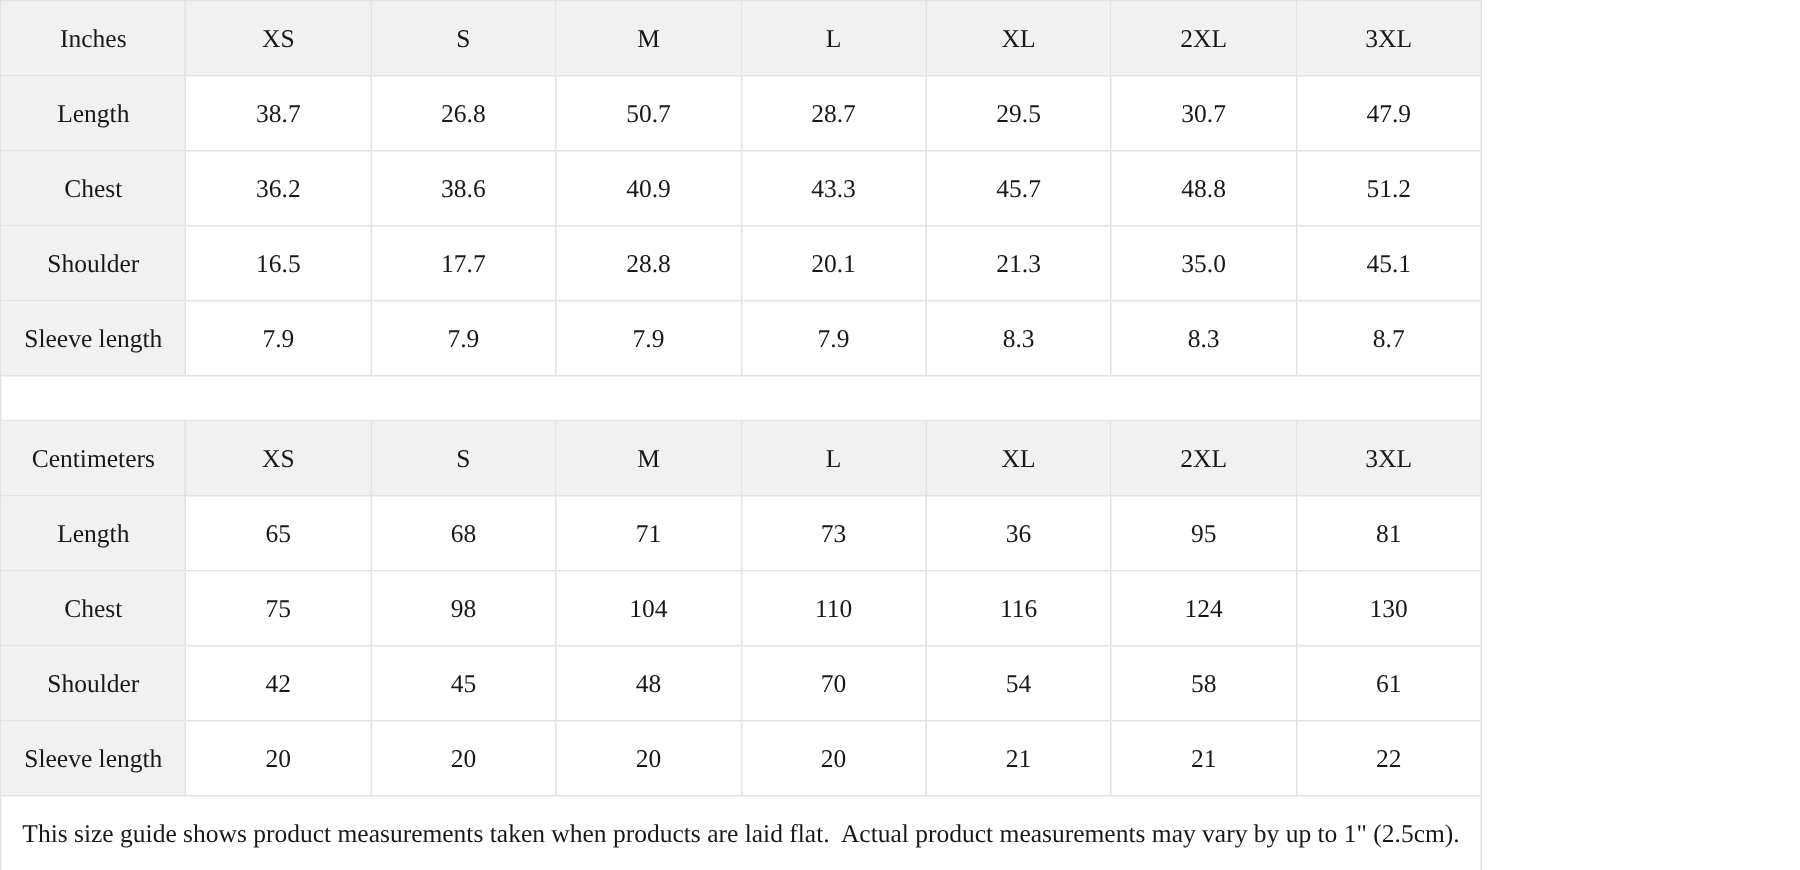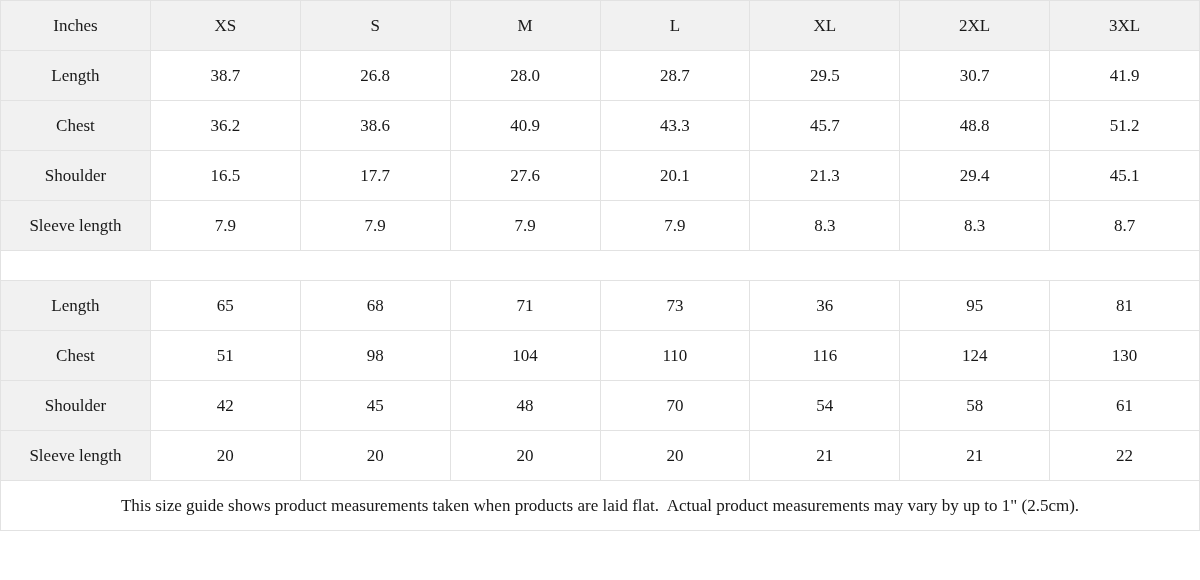--- a/index.html
+++ b/index.html
@@ -11,21 +11,21 @@
   html,body{margin:0;padding:0;}
   body{
     width:1200px;height:580px;
     background:var(--cell-bg);
     font-family:"Liberation Serif", serif;
     font-size:17px;
     color:var(--text);
   }
   table.size-guide{
     border-collapse:collapse;
-    width:1200px;
+    width:988px;
     table-layout:fixed;
   }
   .size-guide th,.size-guide td{
     border:1px solid var(--border);
     font-weight:normal;
     text-align:center;
     vertical-align:middle;
     padding:0;
     overflow:hidden;
   }
@@ -54,72 +54,82 @@
         <th class="head-cell">M</th>
         <th class="head-cell">L</th>
         <th class="head-cell">XL</th>
         <th class="head-cell">2XL</th>
         <th class="head-cell">3XL</th>
       </tr>
       <tr class="measurement-row">
         <th class="label-cell">Length</th>
         <td class="value-cell">38.7</td>
         <td class="value-cell">26.8</td>
-        <td class="value-cell">28.0</td>
+        <td class="value-cell">50.7</td>
         <td class="value-cell">28.7</td>
         <td class="value-cell">29.5</td>
         <td class="value-cell">30.7</td>
-        <td class="value-cell">41.9</td>
+        <td class="value-cell">47.9</td>
       </tr>
       <tr class="measurement-row">
         <th class="label-cell">Chest</th>
         <td class="value-cell">36.2</td>
         <td class="value-cell">38.6</td>
         <td class="value-cell">40.9</td>
         <td class="value-cell">43.3</td>
         <td class="value-cell">45.7</td>
         <td class="value-cell">48.8</td>
         <td class="value-cell">51.2</td>
       </tr>
       <tr class="measurement-row">
         <th class="label-cell">Shoulder</th>
         <td class="value-cell">16.5</td>
         <td class="value-cell">17.7</td>
-        <td class="value-cell">27.6</td>
+        <td class="value-cell">28.8</td>
         <td class="value-cell">20.1</td>
         <td class="value-cell">21.3</td>
-        <td class="value-cell">29.4</td>
+        <td class="value-cell">35.0</td>
         <td class="value-cell">45.1</td>
       </tr>
       <tr class="measurement-row">
         <th class="label-cell">Sleeve length</th>
         <td class="value-cell">7.9</td>
         <td class="value-cell">7.9</td>
         <td class="value-cell">7.9</td>
         <td class="value-cell">7.9</td>
         <td class="value-cell">8.3</td>
         <td class="value-cell">8.3</td>
         <td class="value-cell">8.7</td>
       </tr>
       <tr class="spacer-row">
         <td class="spacer" colspan="8"></td>
       </tr>
+      <tr class="unit-header-row">
+        <th class="label-cell">Centimeters</th>
+        <th class="head-cell">XS</th>
+        <th class="head-cell">S</th>
+        <th class="head-cell">M</th>
+        <th class="head-cell">L</th>
+        <th class="head-cell">XL</th>
+        <th class="head-cell">2XL</th>
+        <th class="head-cell">3XL</th>
+      </tr>
       <tr class="measurement-row">
         <th class="label-cell">Length</th>
         <td class="value-cell">65</td>
         <td class="value-cell">68</td>
         <td class="value-cell">71</td>
         <td class="value-cell">73</td>
         <td class="value-cell">36</td>
         <td class="value-cell">95</td>
         <td class="value-cell">81</td>
       </tr>
       <tr class="measurement-row">
         <th class="label-cell">Chest</th>
-        <td class="value-cell">51</td>
+        <td class="value-cell">75</td>
         <td class="value-cell">98</td>
         <td class="value-cell">104</td>
         <td class="value-cell">110</td>
         <td class="value-cell">116</td>
         <td class="value-cell">124</td>
         <td class="value-cell">130</td>
       </tr>
       <tr class="measurement-row">
         <th class="label-cell">Shoulder</th>
         <td class="value-cell">42</td>

